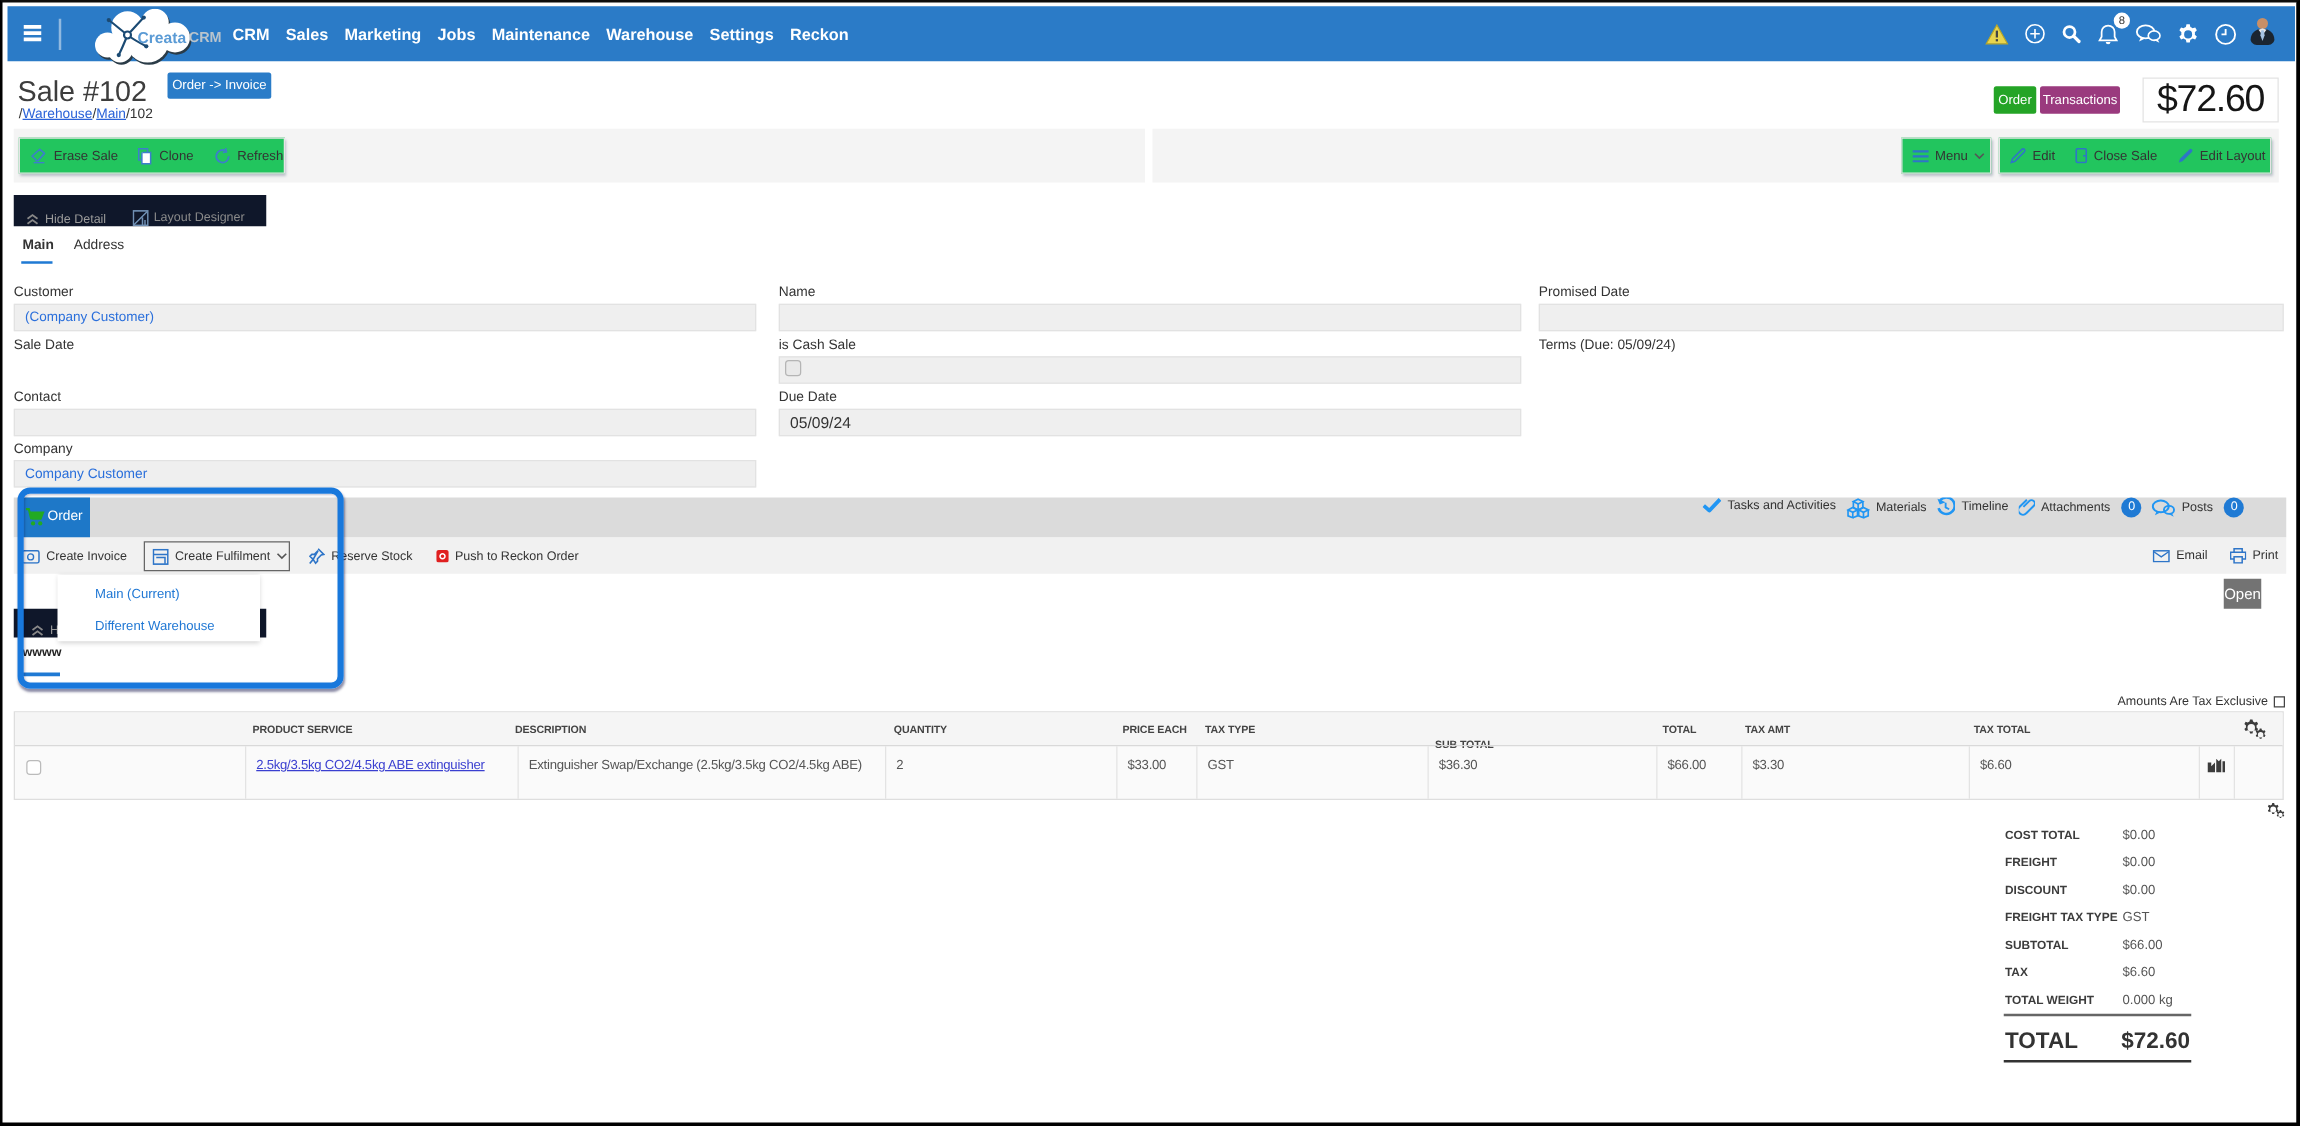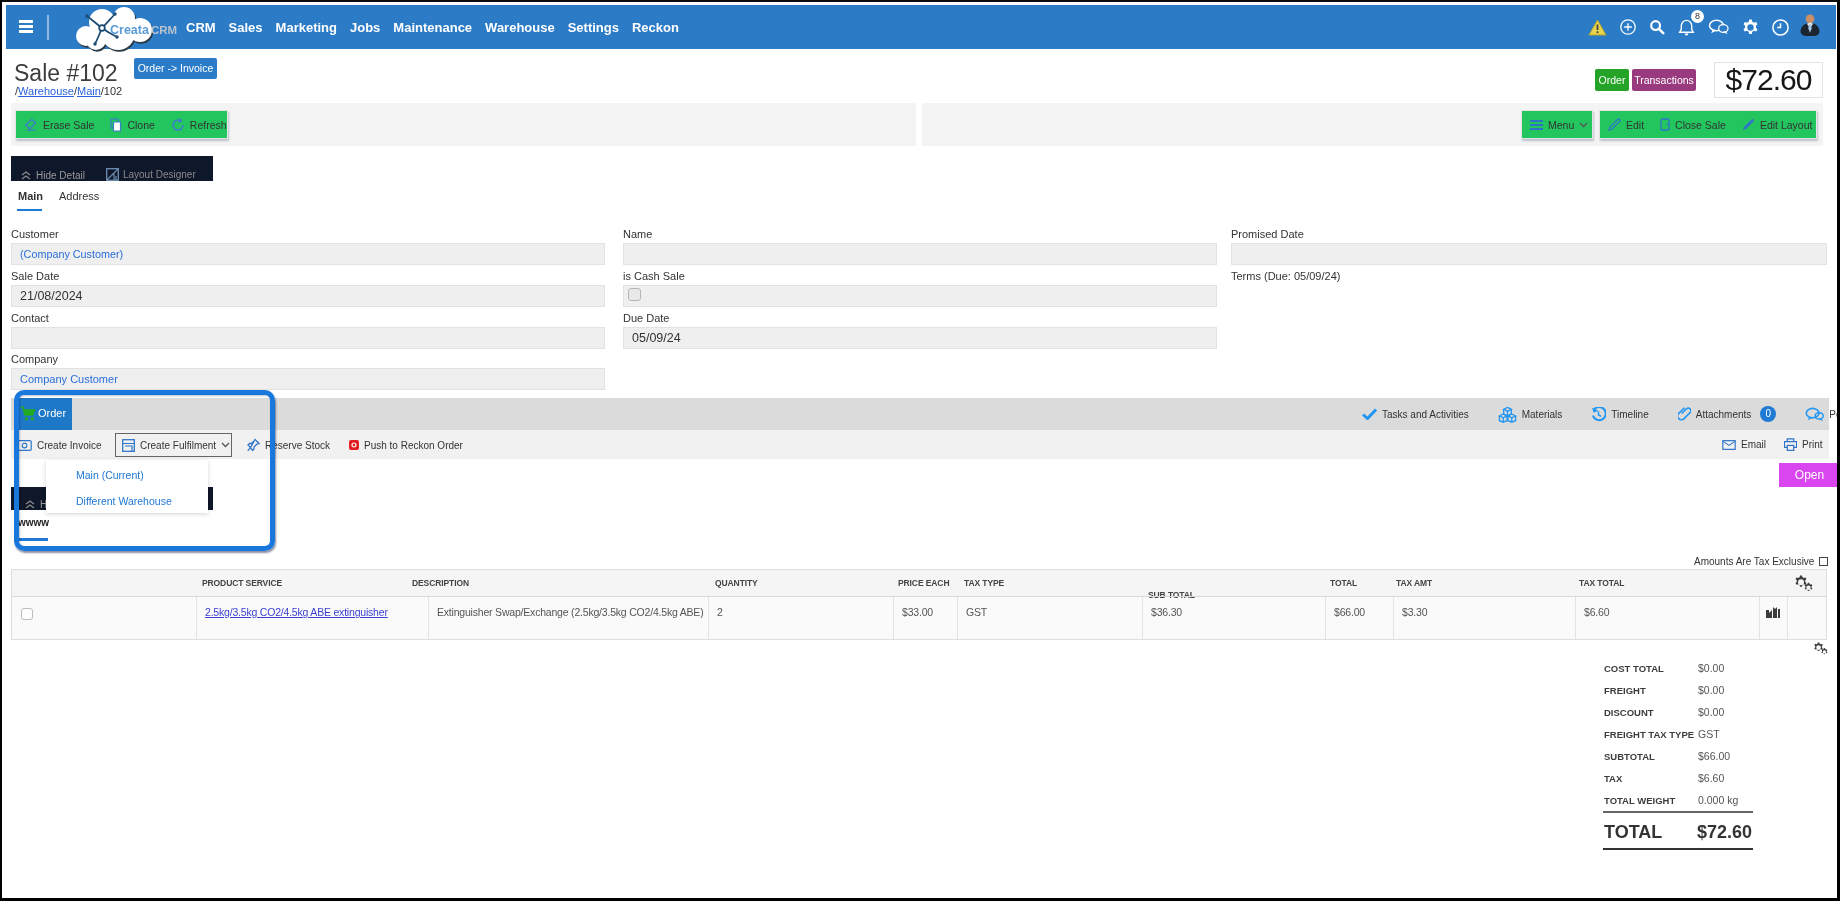--- a/index.html
+++ b/index.html
@@ -53,23 +53,23 @@
 #strip2 { position:absolute; left:11px; top:398px; width:1818px; height:32px; background:#dbdbdb; }
 #ordertab { position:absolute; left:18px; top:398px; width:54px; height:32px; background:#1e78c8; color:#fff; font-size:10px; white-space:nowrap; }
 #tb2 { position:absolute; left:11px; top:430px; width:1818px; height:29px; background:#f1f1f1; }
 .act2 { display:flex; align-items:center; gap:5px; font-size:10px; color:#333; white-space:nowrap; }
 #cfbox { position:absolute; left:115px; top:433px; width:117px; height:24px; border:1px solid #666; display:flex; align-items:center; background:#f1f1f1; }
 #drop { position:absolute; left:46px; top:460px; width:162px; height:53px; background:#fff; box-shadow:0 1px 4px rgba(0,0,0,.18); }
 #drop div { position:absolute; left:30px; font-size:10.5px; color:#2178d4; white-space:nowrap; }
 #hd2 { left:11px; top:487px; width:202px; height:23px; }
 #wtab { position:absolute; left:18px; top:517px; font-size:10px; font-weight:bold; color:#222; }
 #wline { position:absolute; left:17px; top:538px; width:31px; height:3px; background:#1f7ad4; }
-#openbtn { position:absolute; left:1779px; top:463px; width:61px; height:24px; background:#d946ef; color:#fff; font-size:12px; text-align:center; line-height:24px; }
+#openbtn { position:absolute; left:1779px; top:463px; width:30px; height:24px; background:#737373; color:#fff; font-size:12px; text-align:center; line-height:24px; }
 #bluebox { position:absolute; left:14px; top:390px; width:261px; height:161px; border:5px solid #1878dc; border-radius:10px; box-shadow:1px 2px 2px rgba(0,0,60,.45), inset 1px 1px 2px rgba(0,0,60,.25); }
-#strip2r { position:absolute; left:1362px; top:398px; width:468px; height:32px; display:flex; align-items:center; gap:29px; font-size:10px; color:#555; }
+#strip2r { position:absolute; left:1362px; top:398px; width:468px; height:32px; display:flex; align-items:flex-start; gap:8px; font-size:10px; color:#555; }
 #tb2r { position:absolute; left:1722px; top:430px; width:108px; height:29px; display:flex; align-items:center; gap:18px; font-size:10px; color:#333; }
 .bluedot { display:inline-block; width:16px; height:16px; border-radius:50%; background:#1f7ad4; color:#fff; font-size:10px; text-align:center; line-height:16px; margin-left:4px; }
 
 #taxex { position:absolute; left:1694px; top:556px; font-size:10px; color:#333; }
 #taxcb { position:absolute; left:1819px; top:557px; width:9px; height:9px; border:1.5px solid #444; background:#fff; }
 #grid { position:absolute; left:11px; top:569px; width:1816px; height:71px; border:1px solid #dedede; background:#fafafa; }
 #ghead { position:absolute; left:0; top:0; width:1814px; height:26px; background:#f5f5f5; }
 .gh { position:absolute; top:0; height:26px; font-size:8.5px; letter-spacing:-0.1px; font-weight:bold; color:#444; line-height:27px; white-space:nowrap; }
 .gcell { position:absolute; top:27px; height:42px; font-size:10.5px; letter-spacing:-0.2px; color:#555; border-left:1px solid #e3e3e3; padding:9px 0 0 8px; white-space:nowrap; overflow:hidden; }
 #ghrow { position:absolute; left:0; top:26px; width:1814px; height:1px; background:#d9d9d9; }
@@ -234,21 +234,20 @@
         </svg>Layout Designer</span>
   </div>
 
   <div id="tabs1">Main</div>
   <div id="addr">Address</div>
   <div id="tab1line"></div>
 
   <div class="flabel c1" style="top:228px;">Customer</div>
   <div class="finput c1" style="top:243px; font-size:10.8px;"><a href="#">(Company Customer)</a></div>
   <div class="flabel c1" style="top:270px;">Sale Date</div>
-  <div class="finput c1" style="top:285px;">21/08/2024</div>
   <div class="flabel c1" style="top:312px;">Contact</div>
   <div class="finput c1" style="top:327px;"></div>
   <div class="flabel c1" style="top:353px;">Company</div>
   <div class="finput c1" style="top:368px; font-size:11px;"><a href="#">Company Customer</a></div>
 
   <div class="flabel c2" style="top:228px;">Name</div>
   <div class="finput c2" style="top:243px;"></div>
   <div class="flabel c2" style="top:270px;">is Cash Sale</div>
   <div class="finput c2" style="top:285px;"></div>
   <div class="cb" style="left:628px; top:288px; background:#e9e9e9; border-color:#b5b5b5;"></div>
@@ -366,21 +365,21 @@
     <div class="gh" style="left:1318px;">TOTAL</div>
     <div class="gh" style="left:1384px;">TAX AMT</div>
     <div class="gh" style="left:1567px;">TAX TOTAL</div>
     <svg style="position:absolute; left:1782px; top:5px;" width="19" height="18" viewBox="0 0 19 18">
         <path fill-rule="evenodd" fill="#3c3c3c" d="M7 4.2 a3 3 0 1 0 0 6 a3 3 0 0 0 0-6 Z M6 0.5 h2 l0.4 1.7 a5 5 0 0 1 1.4 0.8 l1.7-0.6 l1 1.7 l-1.3 1.2 a5 5 0 0 1 0 1.6 l1.3 1.2 l-1 1.7 l-1.7-0.6 a5 5 0 0 1-1.4 0.8 L8 11.7 H6 l-0.4-1.7 a5 5 0 0 1-1.4-0.8 l-1.7 0.6 l-1-1.7 l1.3-1.2 a5 5 0 0 1 0-1.6 L1.5 4.1 l1-1.7 l1.7 0.6 a5 5 0 0 1 1.4-0.8 Z"></path>
         <path fill-rule="evenodd" fill="#3c3c3c" d="M14.5 10.5 a2.2 2.2 0 1 0 0 4.4 a2.2 2.2 0 0 0 0-4.4 Z M13.8 7.8 h1.4 l0.3 1.2 a3.6 3.6 0 0 1 1 0.6 l1.2-0.4 l0.7 1.2 l-0.9 0.9 a3.6 3.6 0 0 1 0 1.1 l0.9 0.9 l-0.7 1.2 l-1.2-0.4 a3.6 3.6 0 0 1-1 0.6 l-0.3 1.2 h-1.4 l-0.3-1.2 a3.6 3.6 0 0 1-1-0.6 l-1.2 0.4 l-0.7-1.2 l0.9-0.9 a3.6 3.6 0 0 1 0-1.1 l-0.9-0.9 l0.7-1.2 l1.2 0.4 a3.6 3.6 0 0 1 1-0.6 Z"></path>
       </svg>
     <div id="ghrow"></div>
     <div class="cb" style="left:9px; top:38px; width:12px; height:12px; background:#fff; border-color:#bbb;"></div>
     <div class="gcell" style="left:184px; width:210px;"><a href="#" style="color:#3a3fd0;">2.5kg/3.5kg CO2/4.5kg ABE extinguisher</a></div>
-    <div class="gcell" style="left:416px; width:302px;">Extinguisher Swap/Exchange (2.5kg/3.5kg CO2/4.5kg ABE)</div>
+    <div class="gcell" style="left:402px; width:302px;">Extinguisher Swap/Exchange (2.5kg/3.5kg CO2/4.5kg ABE)</div>
     <div class="gcell" style="left:696px; width:185px;">2</div>
     <div class="gcell" style="left:881px; width:64px;">$33.00</div>
     <div class="gcell" style="left:945px; width:185px;">GST</div>
     <div class="gcell" style="left:1130px; width:183px;">$36.30</div>
     <div class="gcell" style="left:1313px; width:68px;">$66.00</div>
     <div class="gcell" style="left:1381px; width:182px;">$3.30</div>
     <div class="gcell" style="left:1563px; width:184px;">$6.60</div>
     <div class="gcell" style="left:1747px; width:28px; padding-left:6px;">
         <svg width="14" height="12" viewBox="0 0 14 12">
           <path d="M0 12 V4 h3 V7 l3-3 V12 Z M7 12 V1 l2 2 2-2 v11 Z M12 12 V3 h2 v9 Z" fill="#3c3c3c"></path>

